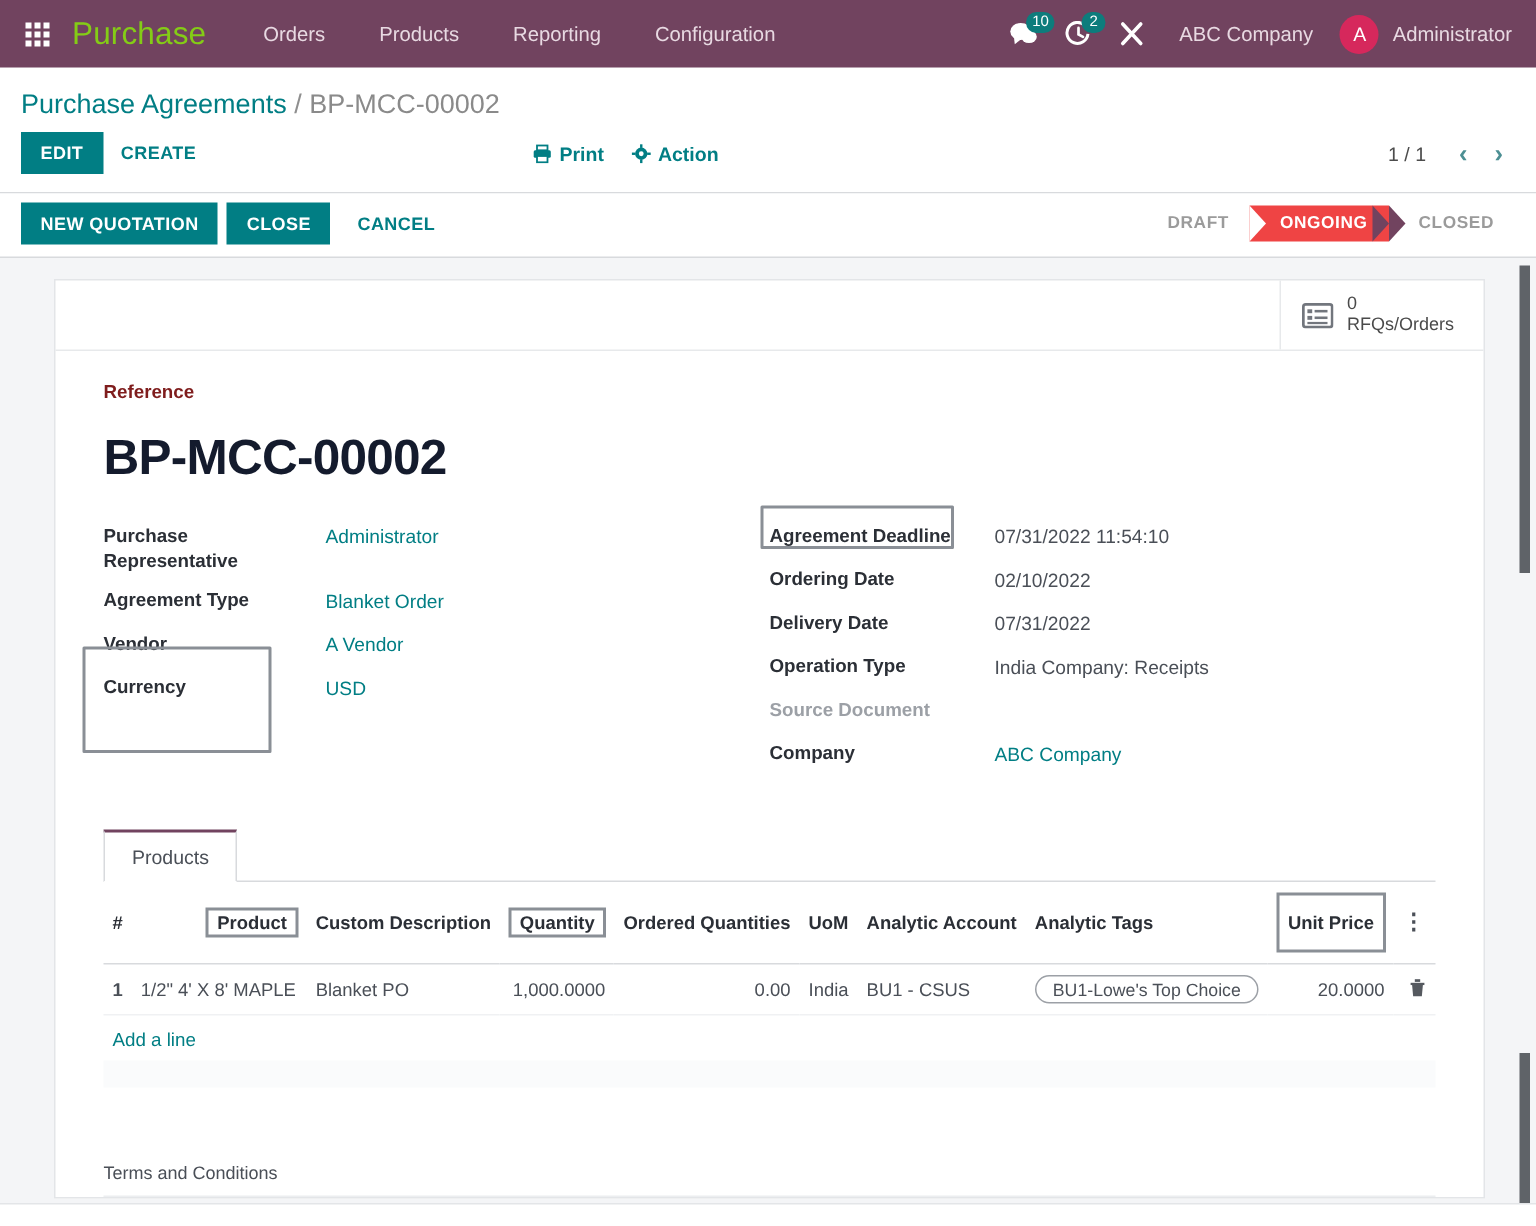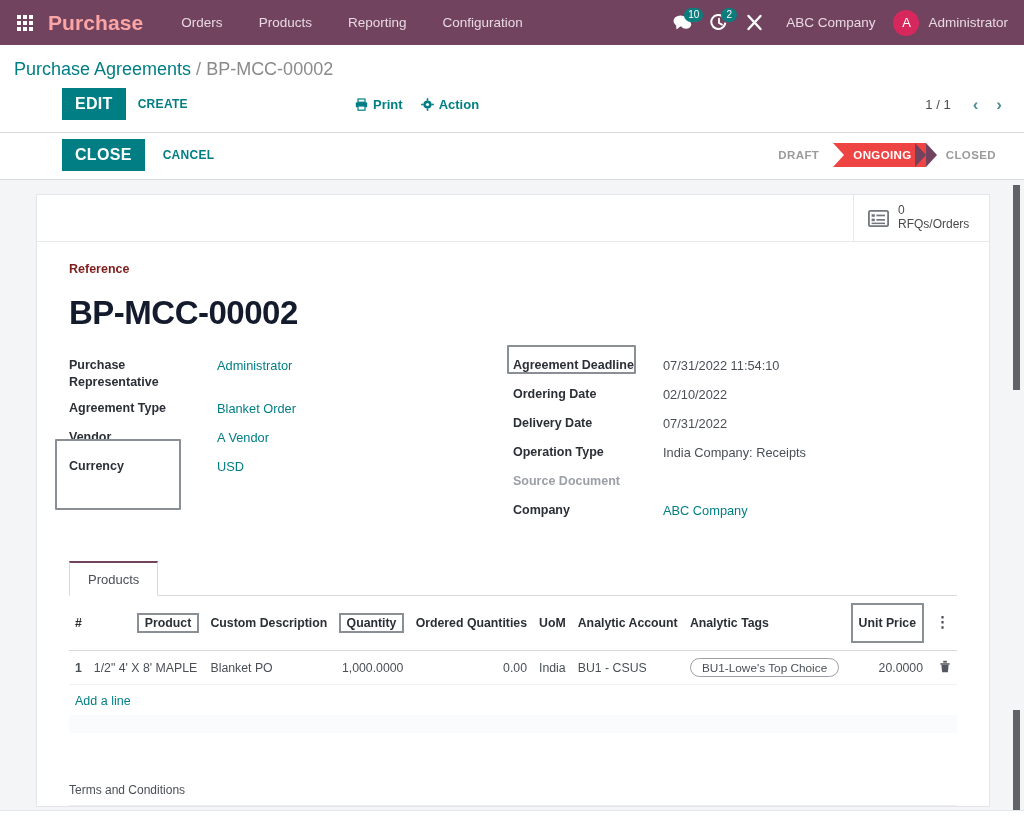--- a/index.html
+++ b/index.html
@@ -27,23 +27,23 @@
     cursor: pointer;
   }
   .grid-icon {
     display: grid;
     grid-template-columns: repeat(3, 4px);
     grid-template-rows: repeat(3, 4px);
     gap: 2px;
   }
   .grid-icon i { background: #ffffff; display: block; width: 4px; height: 4px; }
   .brand {
-    color: #fca5a5;
+    color: #84cc16;
     font-size: 21px;
-    font-weight: 700;
+    font-weight: 400;
     margin-left: 6px;
     margin-right: 20px;
     letter-spacing: 0.1px;
     cursor: pointer;
   }
   .nav-links { display: flex; align-items: center; height: 45px; }
   .nav-link {
     color: #e8d9e2;
     font-size: 13.5px;
     padding: 0 18px;
@@ -121,28 +121,27 @@
     display: flex;
     align-items: center;
     padding: 4px 14px 12px 14px;
     position: relative;
     min-height: 36px;
   }
   .btn-primary {
     background: #017e84;
     color: #ffffff;
     border: none;
-    font-size: 16px;
+    font-size: 12px;
     font-weight: 700;
     letter-spacing: 0.3px;
     padding: 7px 13px;
     cursor: pointer;
     border-radius: 0;
     font-family: inherit;
-    margin-left: 48px;
   }
   .btn-link {
     background: none;
     border: none;
     color: #017e84;
     font-size: 12px;
     font-weight: 700;
     letter-spacing: 0.3px;
     padding: 7px 12px;
     cursor: pointer;
@@ -549,20 +548,21 @@
     <div class="pager">
       <span class="pager-count">1 / 1</span>
       <span class="pager-btn">‹</span>
       <span class="pager-btn">›</span>
     </div>
   </div>
 </div>
 
 <div class="statusbar-row">
   <div class="sb-buttons">
+    <button class="btn-primary">NEW QUOTATION</button>
     <button class="btn-primary">CLOSE</button>
     <button class="btn-link">CANCEL</button>
   </div>
   <div class="statusbar">
     <div class="stage">DRAFT</div>
     <div class="stage active">ONGOING</div>
     <div class="stage-arrow"></div>
     <div class="stage">CLOSED</div>
   </div>
 </div>

